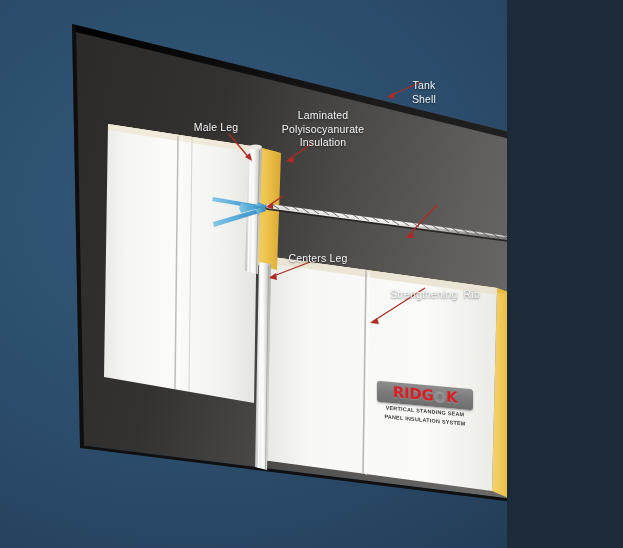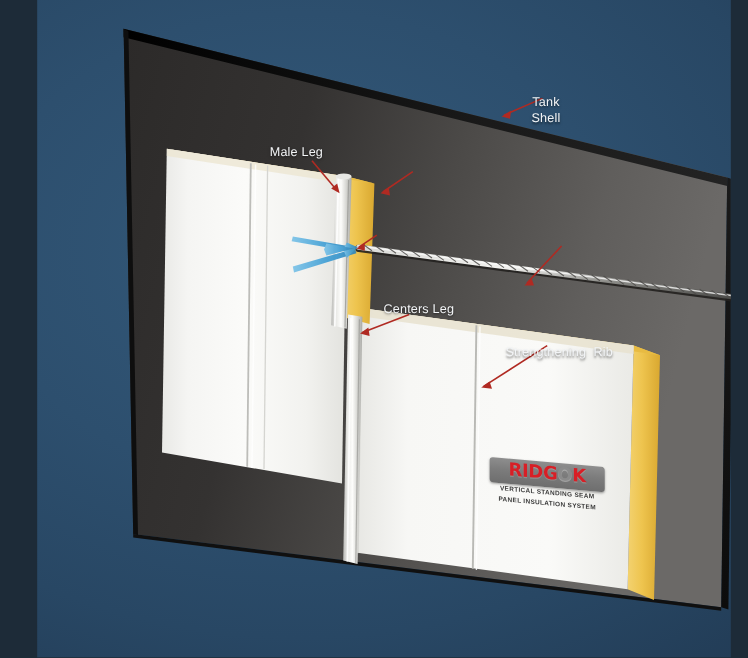--- a/index.html
+++ b/index.html
@@ -2,26 +2,25 @@
 <html><head>
 <meta charset="utf-8">
 <style>
   html, body {
     margin: 0;
     padding: 0;
     background: #1d2b38;
   }
   #stage {
     position: relative;
-    width: 578px;
+    width: 507px;
     height: 548px;
     overflow: hidden;
     font-family: "Liberation Sans", sans-serif;
     background: radial-gradient(ellipse 120% 95% at 38% 38%, #33597a 0%, #2d4f6e 38%, #284764 62%, #223c56 85%, #1d3348 100%);
-    margin-left: 31px;
   }
   .shell-svg { position: absolute; left: 0; top: 0; }
 
   
   .label {
     position: absolute;
     color: #f2f4f6;
     font-size: 10.5px;
     line-height: 13.5px;
     letter-spacing: 0.15px;
@@ -277,20 +276,23 @@
       <g>
         <line x1="425" y1="288" x2="372" y2="322"></line>
         <polygon points="370,323 377,318 379,324" fill="#b02a22" stroke="none"></polygon>
       </g>
     </g>
   </svg>
 
   <div class="label c" style="left:386px; top:79px; width:76px;">Tank
 Shell</div>
 
+  <div class="label c" style="left:262px; top:109px; width:122px;">Laminated
+Polyisocyanurate
+Insulation</div>
 
   <div class="label c" style="left:178px; top:121px; width:76px;">Male Leg</div>
 
 
 
   <div class="label c" style="left:275px; top:252px; width:86px;">Centers Leg</div>
 
   <div class="label c" style="left:372px; top:288px; width:126px;">Strengthening  Rib</div>
 
   <div class="logo">

